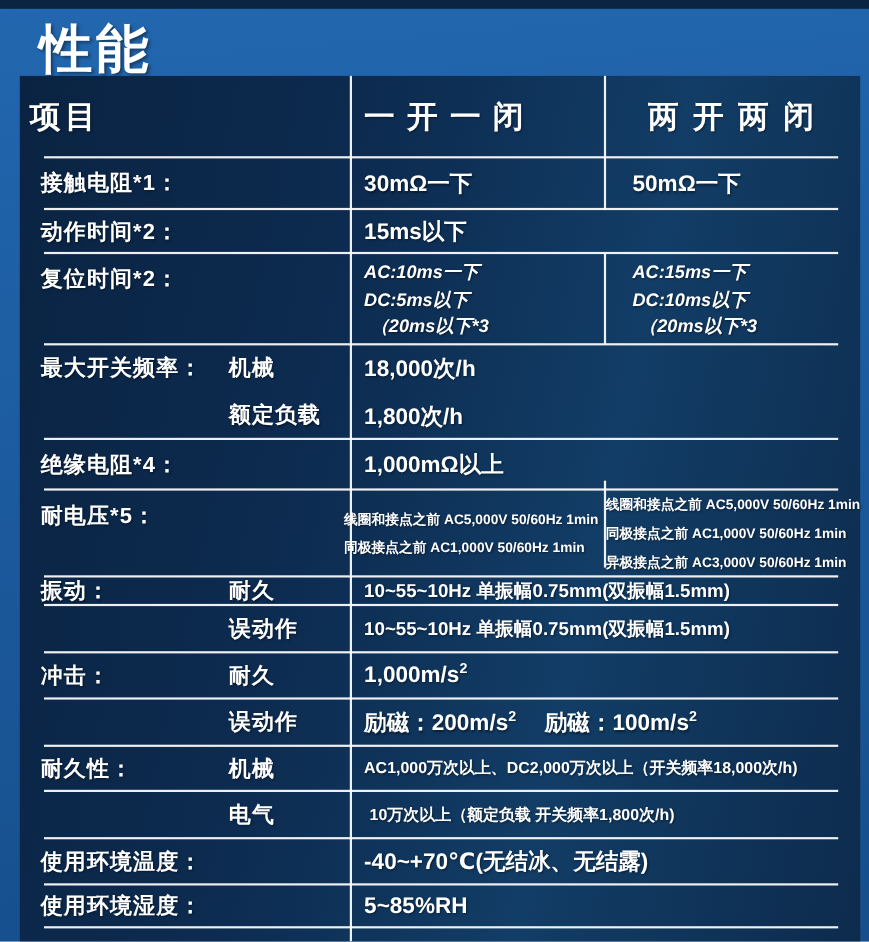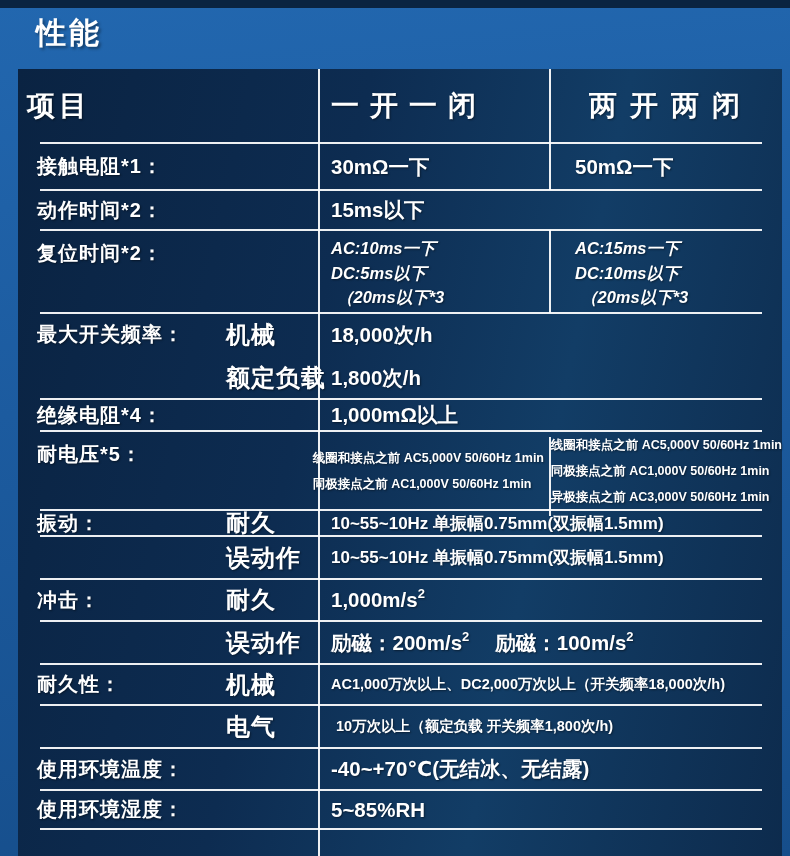--- a/index.html
+++ b/index.html
@@ -5,21 +5,21 @@
   * { margin:0; padding:0; box-sizing:border-box; }
   html,body { width:790px; height:856px; overflow:hidden; }
   body {
     position:relative;
     font-family:"Liberation Sans","DejaVu Sans",sans-serif;
     font-weight:bold; color:#ffffff;
     background:linear-gradient(175deg,#2267af 0%,#1c5b9f 45%,#164e8b 100%);
   }
   .top-strip { position:absolute; left:0; top:0; width:790px; height:8px; background:#0a2441; }
   .page-title {
-    position:absolute; left:36px; top:13px; font-size:30px; letter-spacing:3px;
+    position:absolute; left:36px; top:13px; font-size:48px; letter-spacing:3px;
     text-shadow:2px 2px 3px rgba(0,0,0,.4);
   }
   .spec-table {
     position:absolute; left:18px; top:69px; width:764px; height:787px;
     background:linear-gradient(102deg,#0a2342 0%,#0d2c51 38%,#123d66 66%,#0d2b4d 100%);
     text-shadow:1px 1px 2px rgba(0,0,0,.45);
   }
   .row { position:relative; display:flex; width:100%; }
   .hline { position:absolute; left:22px; right:20px; bottom:-1px; height:2px;
            background:rgba(255,255,255,.93); z-index:2; }
@@ -28,21 +28,21 @@
   .vd2a { left:531px; top:0;   height:121px; }
   .vd2b { left:531px; top:161px; height:83px; }
   .vd2c { left:531px; top:368px; height:79px; }
 
   .cell { display:flex; align-items:center; }
   .c-label { width:302px; position:relative; padding-left:19px; font-size:20px; letter-spacing:1px;text-align:right; }
   .c-v2   { width:231px; padding-left:11px; }
   .c-v3   { flex:1; padding-left:24px; }
   .c-span { flex:1; padding-left:11px; }
   .val    { font-size:20.5px; }
-  .sub-label { position:absolute; left:208px; font-size:24px; letter-spacing:1px; white-space:nowrap; }
+  .sub-label { position:absolute; left:190px; font-size:20px; letter-spacing:1px; white-space:nowrap; }
 
   .hdr .c-label { font-size:28px; letter-spacing:4px; padding-left:9px; }
   .hdr-c1 { font-size:28px; letter-spacing:11px; white-space:nowrap; }
   .hdr-c2 { font-size:28px; letter-spacing:13px; white-space:nowrap; padding-left:38px; }
 
   .top-align { align-items:flex-start; padding-top:10px; }
   .multiline { flex-direction:column; justify-content:center; align-items:flex-start; }
   .rel-lines { font-size:16.5px; }
   .rel-lines .ln { line-height:25px; white-space:nowrap;font-style:italic; }
   .rel-lines .ln.indent { padding-left:6px; line-height:22px; }
@@ -130,21 +130,21 @@
   <div class="row" style="height:43px">
     <div class="cell c-label">
       <span class="sub-label">额定负载</span>
     </div>
     <div class="cell c-span val nowrap">
       <span>1,800次/h</span>
     </div>
     <div class="hline"></div>
   </div>
 
-  <div class="row" style="height:32px">
+  <div class="row" style="height:46px">
     <div class="cell c-label">
       <span>绝缘电阻*4：</span>
     </div>
     <div class="cell c-span val nowrap">
       <span>1,000mΩ以上</span>
     </div>
     <div class="hline"></div>
   </div>
 
   <div class="row" style="height:79px">

